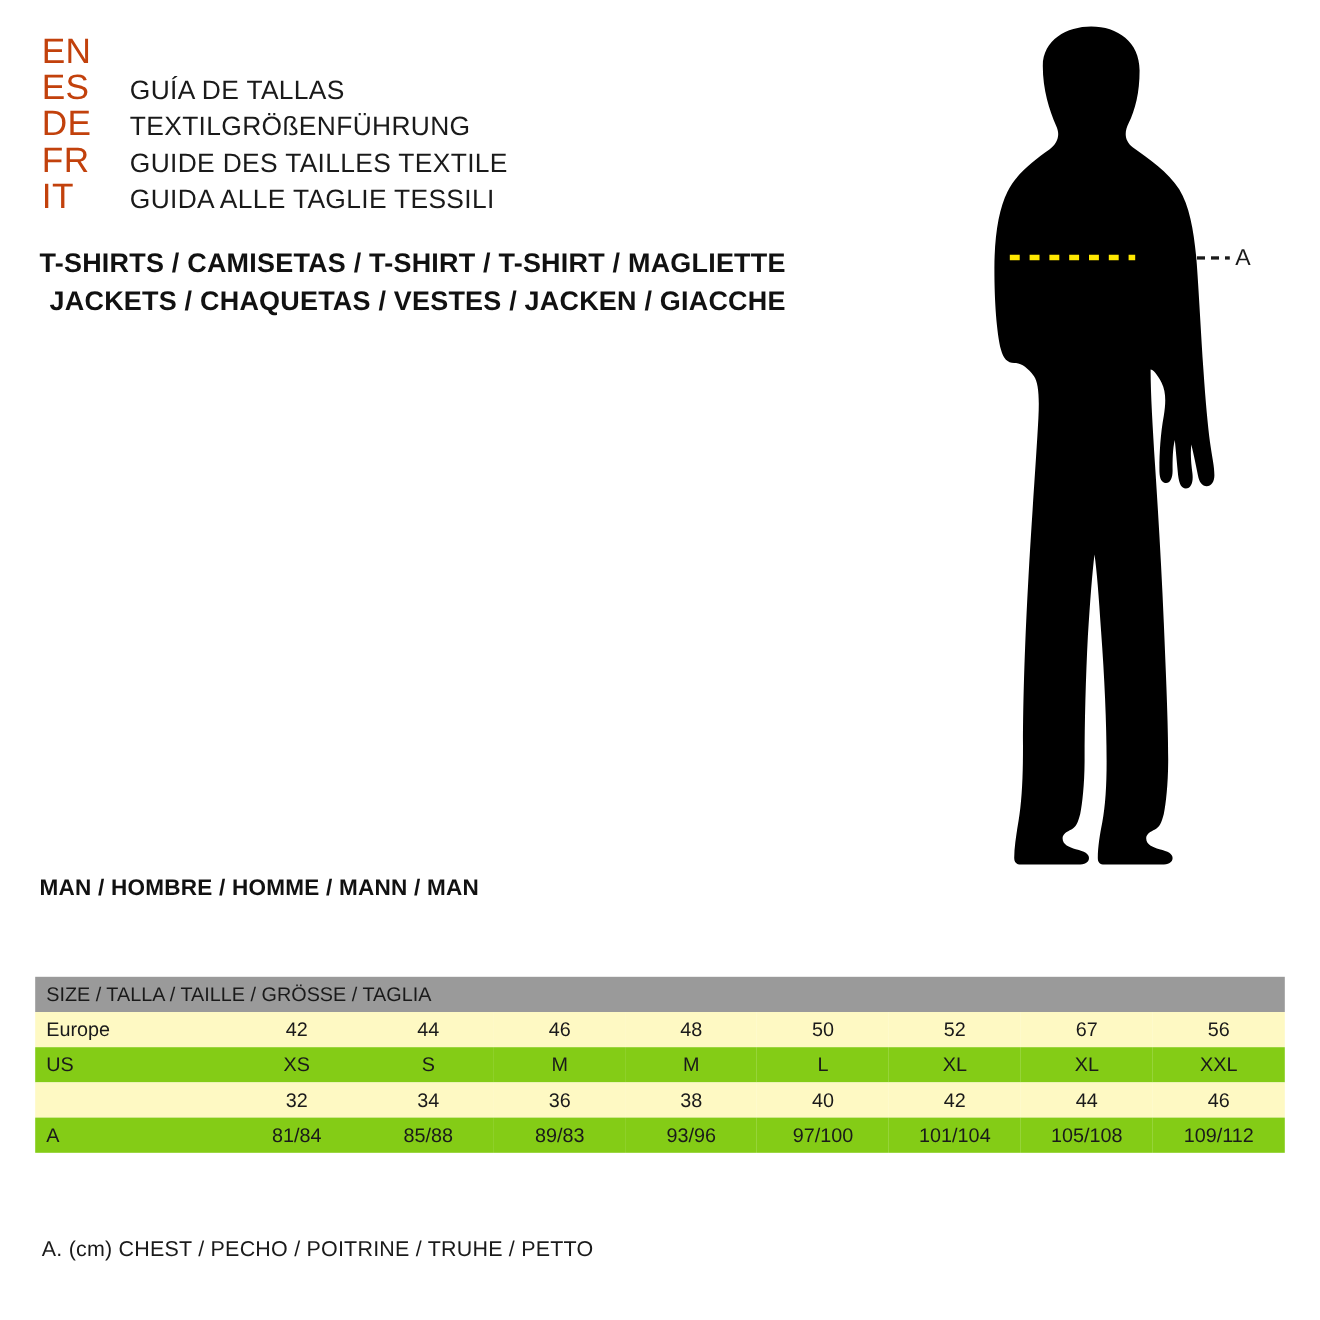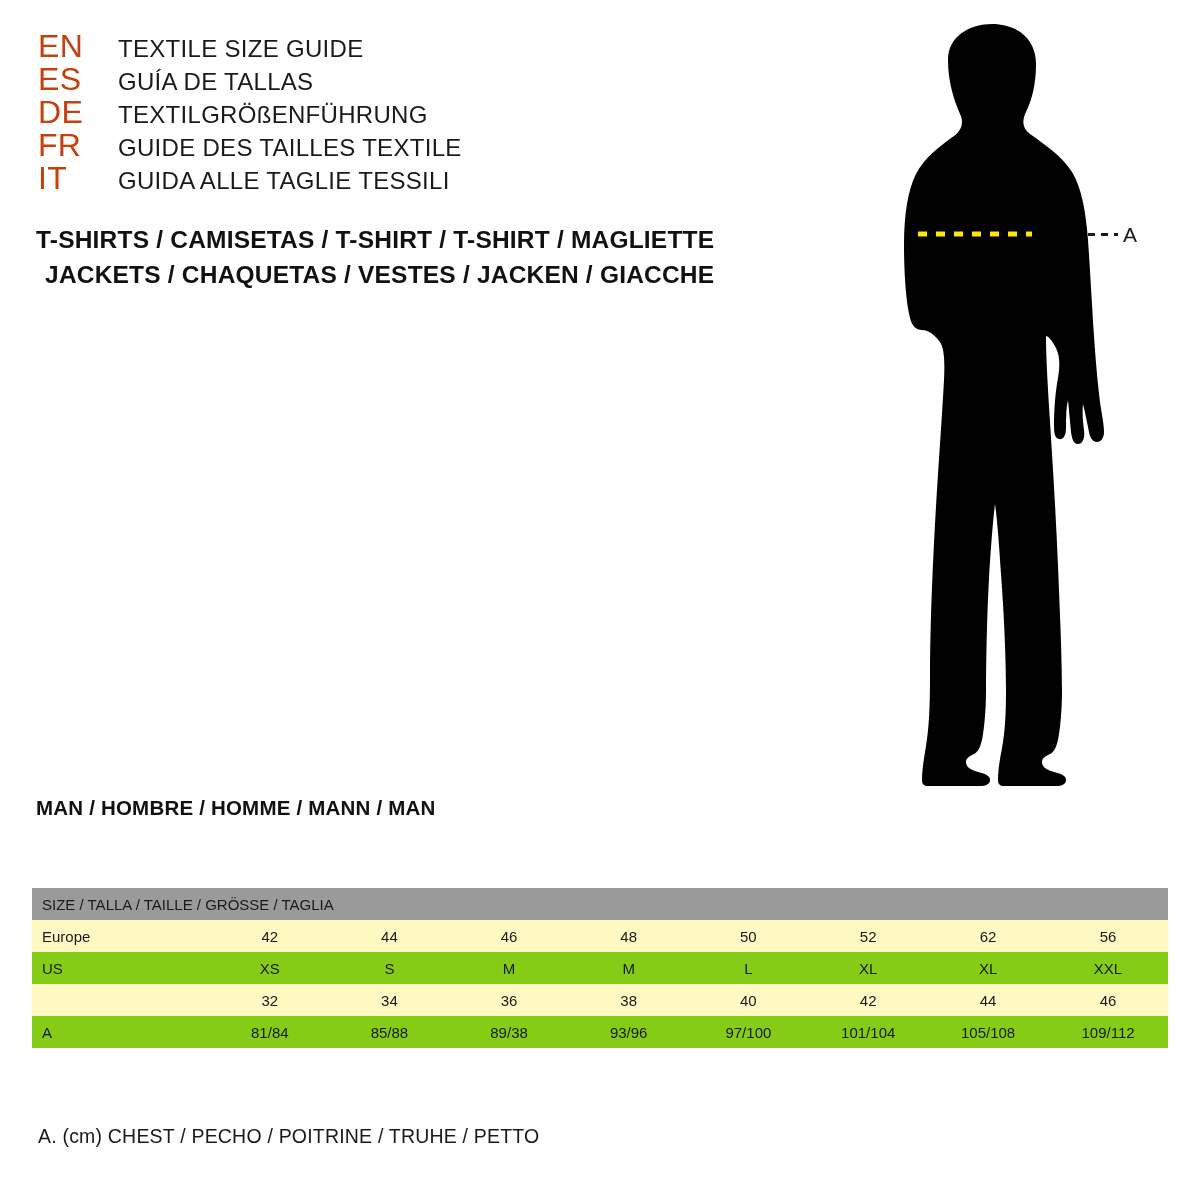--- a/index.html
+++ b/index.html
@@ -103,21 +103,21 @@
     left: 32px;
     top: 888px;
     width: 1136px;
     border-collapse: collapse;
     font-size: 18px;
   }
   table.size-table td {
     height: 32px;
     padding: 0;
     color: #1a1a1a;
-    font-size: 15px;
+    font-size: 18px;
     vertical-align: middle;
   }
   .row-head td {
     background: #9a9a9a;
     color: #111111;
     font-weight: normal;
     height: 33px;
   }
   .row-alt td {
     background: #fef9c3;
@@ -145,21 +145,20 @@
   }
 </style>
 </head>
 <body>
 
 <div class="page">
 
   <div class="lang-block">
     <div class="lang-row">
       <span class="lang-code">EN</span>
-      <span class="lang-text">TEXTILE SIZE GUIDE</span>
     </div>
     <div class="lang-row">
       <span class="lang-code">ES</span>
       <span class="lang-text">GUÍA DE TALLAS</span>
     </div>
     <div class="lang-row">
       <span class="lang-code">DE</span>
       <span class="lang-text">TEXTILGRÖßENFÜHRUNG</span>
     </div>
     <div class="lang-row">
@@ -258,21 +257,21 @@
         <td class="col-label" colspan="9">SIZE / TALLA / TAILLE / GRÖSSE / TAGLIA</td>
       </tr>
       <tr class="row-alt">
         <td class="col-label">Europe</td>
         <td class="cell">42</td>
         <td class="cell">44</td>
         <td class="cell">46</td>
         <td class="cell">48</td>
         <td class="cell">50</td>
         <td class="cell">52</td>
-        <td class="cell">62</td>
+        <td class="cell">67</td>
         <td class="cell">56</td>
       </tr>
       <tr class="row-plain">
         <td class="col-label">US</td>
         <td class="cell">XS</td>
         <td class="cell">S</td>
         <td class="cell">M</td>
         <td class="cell">M</td>
         <td class="cell">L</td>
         <td class="cell">XL</td>
@@ -287,21 +286,21 @@
         <td class="cell">38</td>
         <td class="cell">40</td>
         <td class="cell">42</td>
         <td class="cell">44</td>
         <td class="cell">46</td>
       </tr>
       <tr class="row-plain">
         <td class="col-label">A</td>
         <td class="cell">81/84</td>
         <td class="cell">85/88</td>
-        <td class="cell">89/38</td>
+        <td class="cell">89/83</td>
         <td class="cell">93/96</td>
         <td class="cell">97/100</td>
         <td class="cell">101/104</td>
         <td class="cell">105/108</td>
         <td class="cell">109/112</td>
       </tr>
     </tbody>
   </table>
 
   <div class="footnote">A. (cm) CHEST / PECHO / POITRINE / TRUHE / PETTO</div>

